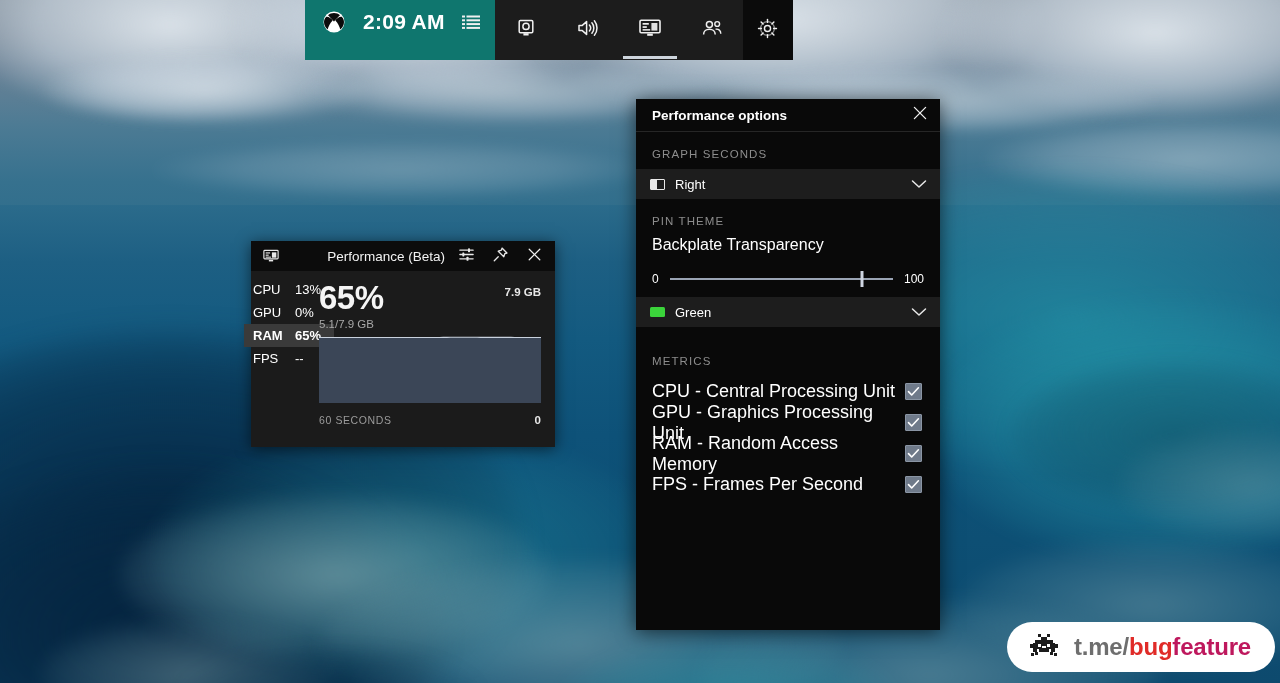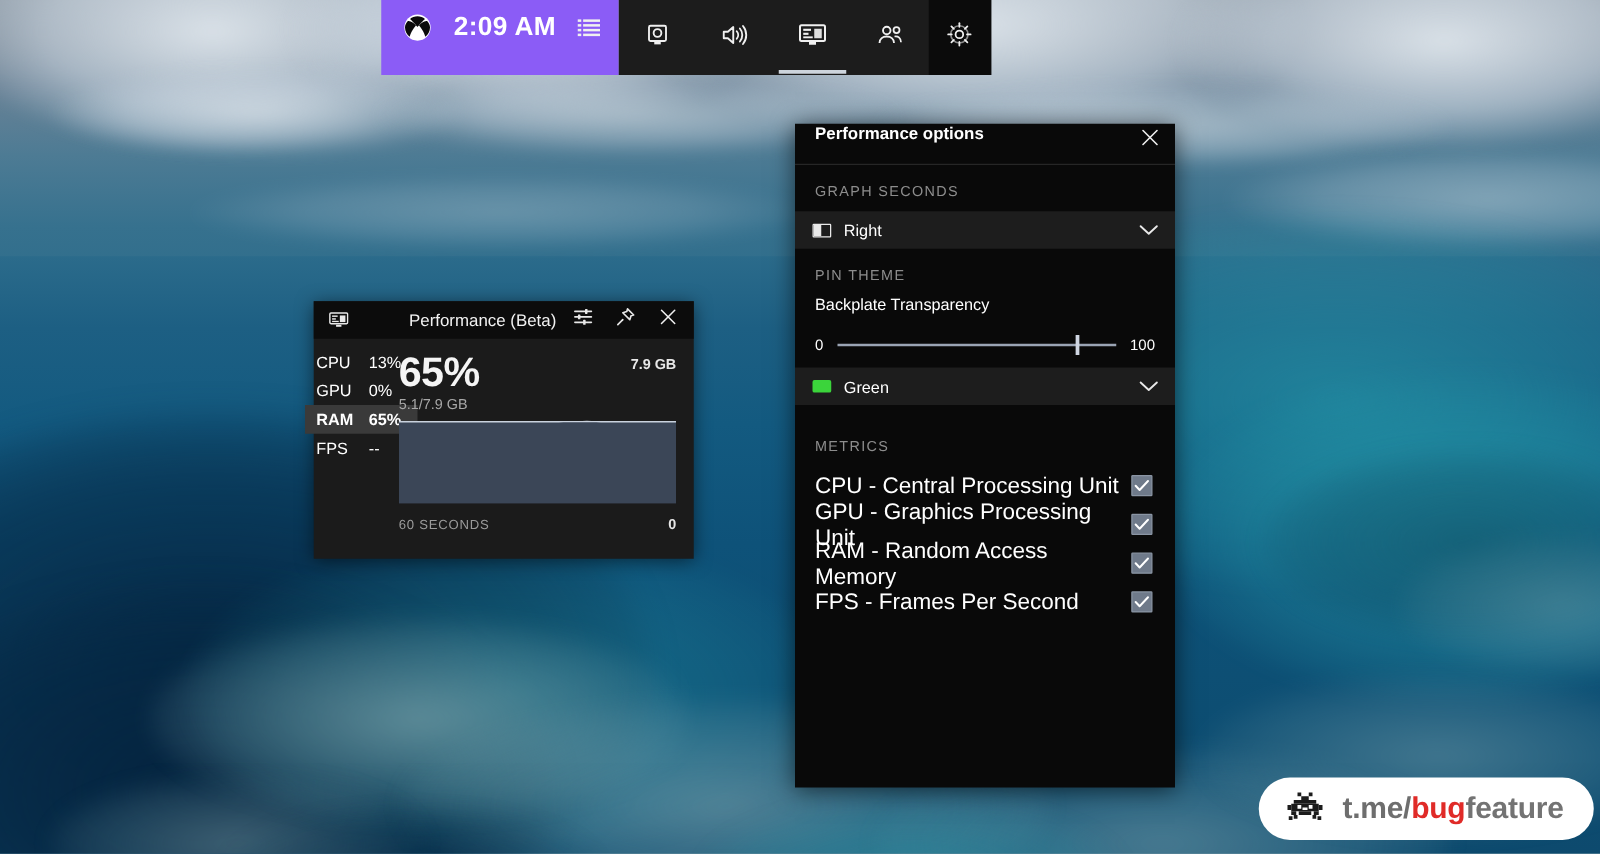--- a/index.html
+++ b/index.html
@@ -53,21 +53,21 @@
 
   
   #gamebar {
     position: absolute; left: 305px; top: 0;
     width: 488px; height: 60px;
     display: flex; align-items: stretch;
     z-index: 40;
   }
   .gb-left {
     display: flex; align-items: center;
-    background: #8b5cf6;
+    background: #0f766e;
     padding: 0 14px 16px 16px;
     gap: 16px;
   }
   .gb-xbox { width: 26px; height: 26px; display: flex; align-items: center; justify-content: center; }
   .gb-clock {
     color: #ffffff; font-size: 21px; font-weight: bold;
     letter-spacing: 0.3px; white-space: nowrap;
   }
   .gb-listicon { width: 20px; height: 20px; display: flex; align-items: center; justify-content: center; }
 
@@ -168,21 +168,21 @@
   
   #opt-panel {
     position: absolute; left: 636px; top: 99px;
     width: 304px; height: 531px;
     background: #090909;
     box-shadow: 0 2px 18px rgba(0,0,0,0.6);
     z-index: 35;
   }
   .op-header {
     height: 33px;
-    display: flex; 
+    display: flex; align-items: center;
     padding: 0 6px 0 16px;
     border-bottom: 1px solid #262626;
   }
   .op-title { color: #ffffff; font-size: 13.5px; font-weight: bold; flex: 1; }
   .op-close {
     width: 28px; height: 26px;
     display: flex; align-items: center; justify-content: center;
     cursor: default;
   }
   .op-section-label {
@@ -195,21 +195,21 @@
     background: #1d1d1d;
     display: flex; align-items: center;
     padding: 0 12px 0 14px;
     gap: 10px;
     cursor: default;
   }
   .op-row-label { color: #ffffff; font-size: 13px; flex: 1; }
   .op-chevron { width: 18px; height: 18px; display: flex; align-items: center; justify-content: center; }
 
   .op-field-label {
-    color: #ffffff; font-size: 13px;
+    color: #ffffff; font-size: 16px;
     padding: 0 16px;
     margin-top: 0;
   }
   .op-slider-wrap {
     display: flex; align-items: center;
     padding: 0 16px;
     margin-top: 16px;
     gap: 11px;
   }
   .op-slider-end { color: #ffffff; font-size: 12px; }
@@ -263,21 +263,21 @@
     background: #ffffff;
     border-radius: 25px;
     display: flex; align-items: center;
     padding: 0 24px 0 20px;
     gap: 13px;
     z-index: 50;
   }
   .wm-text { font-size: 24px; font-weight: bold; letter-spacing: -0.2px; white-space: nowrap; }
   .wm-a { color: #6e6e6e; }
   .wm-b { color: #e02b28; }
-  .wm-c { color: #737373; text-align: right; }
+  .wm-c { color: #be185d; text-align: right; }
 </style>
 </head>
 <body>
 
 <div id="screen">
 
   <div class="wp-layer">
     <div class="wp-sky"></div>
     <div class="wp-sea"></div>
 

